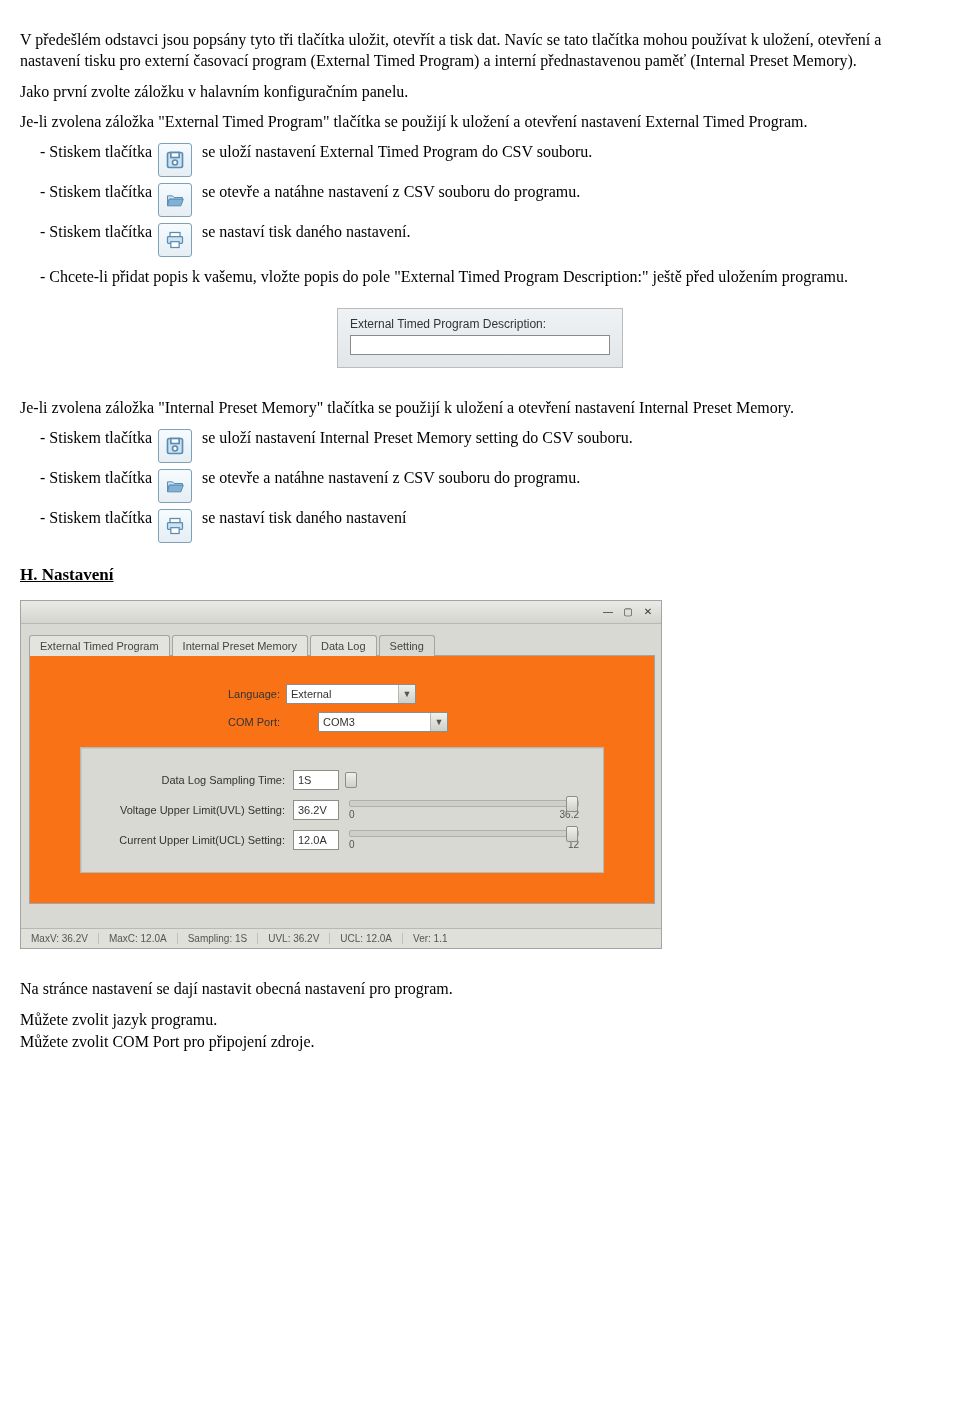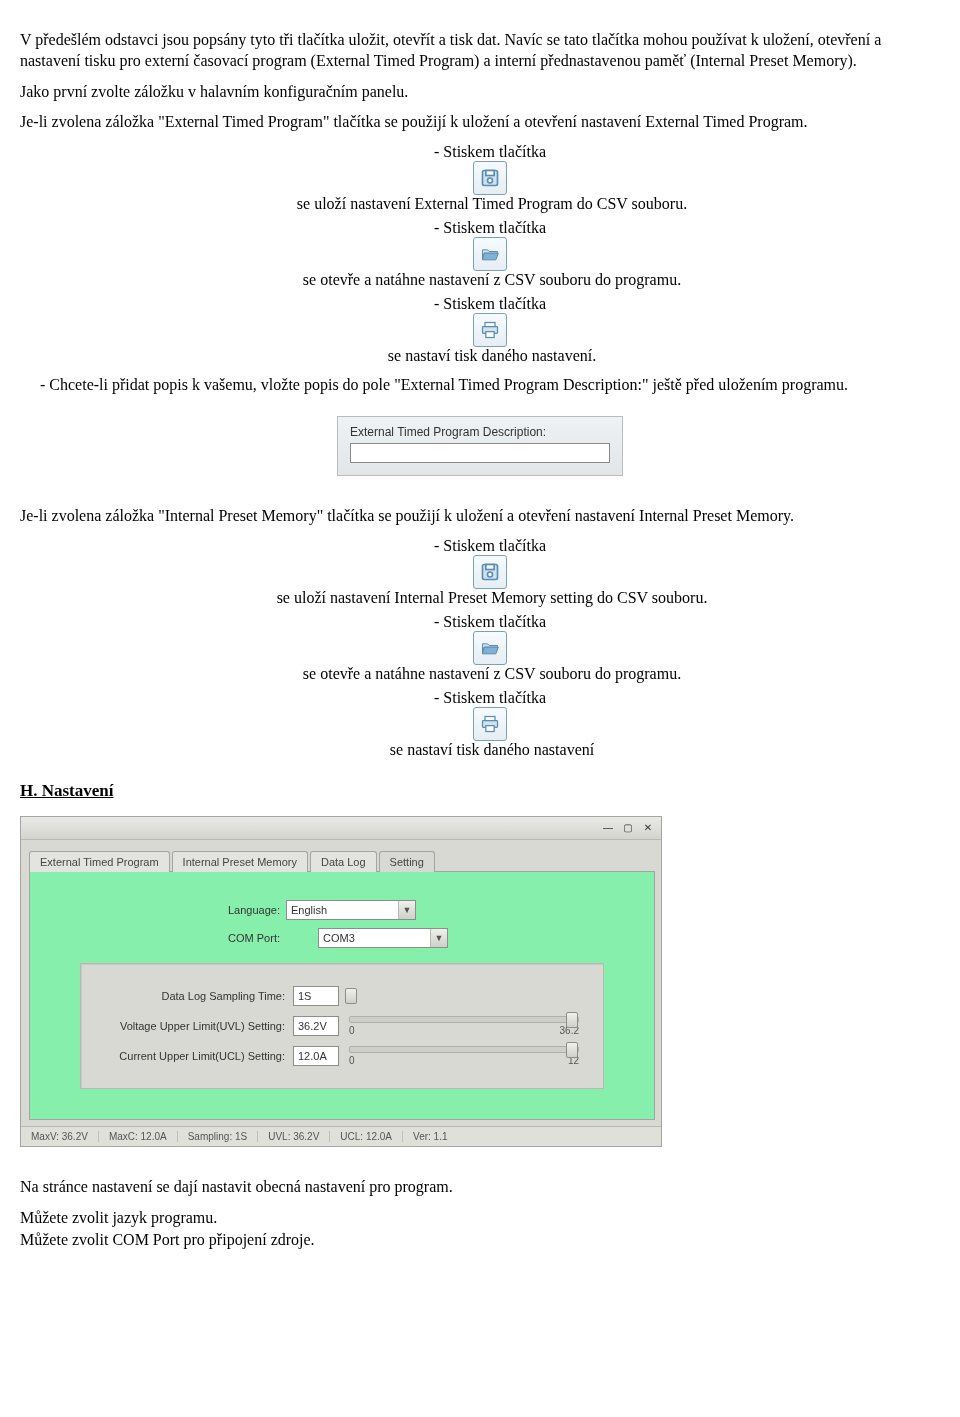--- a/index.html
+++ b/index.html
@@ -5,21 +5,21 @@
   body {
     font-family: "Times New Roman", Times, serif;
     font-size: 16px;
     margin: 20px;
     color: #000;
     background: #fff;
     width: 920px;
   }
   p { margin: 10px 0; line-height: 1.3; }
   .indent-list { margin: 6px 0 6px 20px; }
-  .row { display: flex; align-items: center; margin: 6px 0 6px 20px; flex-direction: column; }
+  .row { display: flex; align-items: flex-start; margin: 6px 0 6px 20px; }
   .row-text { margin-left: 4px; }
   .icon-box {
     display: inline-flex;
     width: 32px;
     height: 32px;
     border: 1px solid #7ca1b8;
     border-radius: 3px;
     background: linear-gradient(#f6fbfe, #e6eef4);
     align-items: center;
     justify-content: center;
@@ -89,22 +89,22 @@
     color: #444;
     position: relative;
     top: 1px;
   }
   .tab.active {
     background: #d9d9d3;
     z-index: 2;
   }
   .tab-content {
     border: 1px solid #a4a4a4;
-    margin: 0 6px 6px 8px;
-    background: #86efac;
+    margin: 0 6px 24px 8px;
+    background: #f97316;
     padding: 20px 50px 30px 50px;
   }
   .form-row {
     display: flex;
     align-items: center;
     margin: 8px 0;
   }
   .form-label { width: 80px; text-align: right; margin-right: 6px; }
   .combo {
     display: flex; align-items: center;
@@ -301,21 +301,21 @@
     <div class="tab">Internal Preset Memory</div>
     <div class="tab">Data Log</div>
     <div class="tab active">Setting</div>
   </div>
 
   <div class="tab-content">
 
     <div class="form-row" style="margin-left:120px;">
       <span class="form-label">Language:</span>
       <div class="combo">
-        <span>English</span>
+        <span>External</span>
         <span class="arrow">▼</span>
       </div>
     </div>
 
     <div class="form-row" style="margin-left:120px;gap:32px;">
       <span class="form-label">COM Port:</span>
       <div class="combo">
         <span>COM3</span>
         <span class="arrow">▼</span>
       </div>

